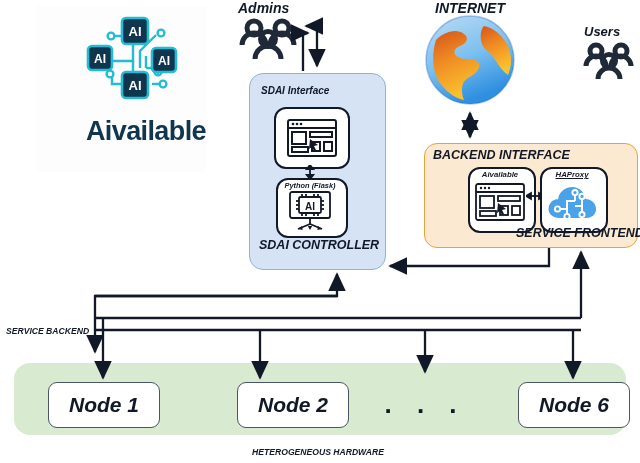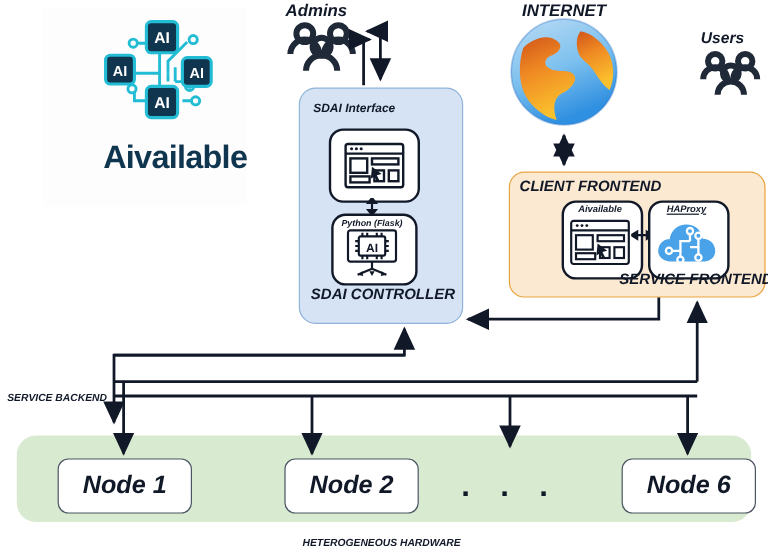--- a/index.html
+++ b/index.html
@@ -245,21 +245,21 @@
   <text x="28" y="20" font-family="'Liberation Sans',sans-serif" font-size="10" font-weight="700" fill="#111827" text-anchor="middle">AI</text>
   <g fill="#111827">
     <path d="M16 39 l4 -3 l0.6 4 Z"></path>
       <path d="M40 39 l-4 -3 l-0.6 4 Z"></path>
       <path d="M28 40 l-2.2 -4 l4.4 0 Z"></path>
   </g>
 </svg>
 <div class="abs cap" id="sdai-controller-title">SDAI CONTROLLER</div>
 
 <div class="abs" id="client-panel"></div>
-<div class="abs cap" id="client-interface-title">CLIENT FRONTEND</div>
+<div class="abs cap" id="client-interface-title">BACKEND INTERFACE</div>
 
 <div class="whitebox" id="openwebui-box"></div>
 <div class="subcap" id="openwebui-caption">Aivailable</div>
 <svg class="abs" style="left:473px;top:182px;" width="54" height="42" viewBox="0 0 54 42">
   <g stroke="#111827" stroke-width="1.8" fill="none">
     <rect x="3" y="2" width="48" height="36" rx="2"></rect>
     <line x1="3" y1="10" x2="51" y2="10"></line>
     <rect x="7" y="14" width="14" height="12"></rect>
     <rect x="25" y="14" width="22" height="5"></rect>
     <rect x="7" y="29" width="16" height="5"></rect>

